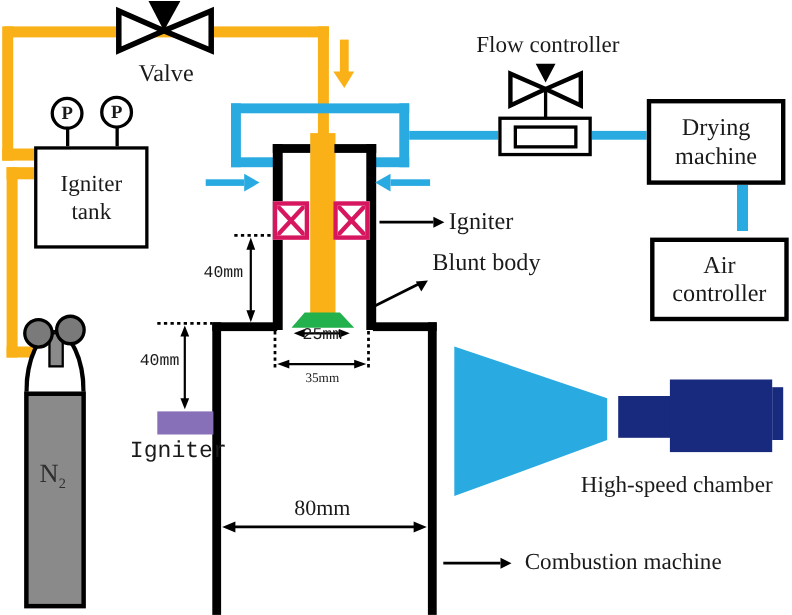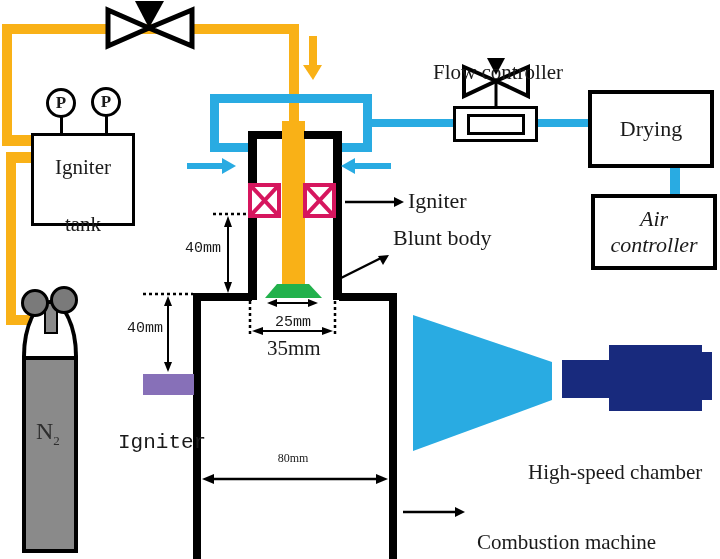--- a/index.html
+++ b/index.html
@@ -7,21 +7,21 @@
           font-family:"Liberation Serif","DejaVu Serif",serif;color:#1a1a1a;}
   .abs{position:absolute;}
   .pipe-y{position:absolute;background:#F9B117;}
   .pipe-b{position:absolute;background:#29ABE2;}
   .wall{position:absolute;background:#000;}
   .box{position:absolute;background:#fff;border:3px solid #000;box-sizing:border-box;
        display:flex;flex-direction:column;align-items:center;justify-content:center;}
   .box4{border-width:4px;}
   .lbl{position:absolute;white-space:nowrap;}
   .lbl-lg{font-size:22px;}
-  .lbl-md{font-size:21px;margin-top:32px;}
+  .lbl-md{font-size:21px;}
   .dim{font-size:15px;font-family:Liberation Mono, monospace;}
   .ctr{text-align:center;}
   .gauge{position:absolute;width:30px;height:30px;border:3px solid #000;border-radius:50%;
          background:#fff;box-sizing:border-box;display:flex;align-items:center;justify-content:center;
          font-size:17px;font-weight:600;}
   .navy{position:absolute;background:#182A7D;}
   svg{position:absolute;left:0;top:0;}
 </style>
 </head>
 <body>
@@ -96,22 +96,23 @@
 
   <div class="navy" style="left:562px;top:360px;width:48px;height:38px;"></div>
   <div class="navy" style="left:609px;top:345px;width:93px;height:66px;"></div>
   <div class="navy" style="left:702px;top:352px;width:10px;height:48px;"></div>
 
   <div class="box" style="left:453px;top:106px;width:85px;height:36px;">
     <div style="width:58px;height:21px;border:3px solid #000;box-sizing:border-box;background:#fff;"></div>
   </div>
   <div class="box box4" style="left:588px;top:90px;width:126px;height:78px;">
     <div class="lbl-lg">Drying</div>
-  </div>
-  <div class="box box4" style="left:591px;top:194px;width:126px;height:76px;font-style:italic;">
+    <div class="lbl-lg">machine</div>
+  </div>
+  <div class="box box4" style="left:591px;top:216px;width:126px;height:76px;">
     <div class="lbl-lg">Air</div>
     <div class="lbl-lg">controller</div>
   </div>
 
   <svg width="720" height="559" viewBox="0 0 720 559">
 
     <polygon points="413,315 552,362 552,400 413,451" fill="#29ABE2"></polygon>
 
     <polygon points="277,284 309,284 322,298 265,298" fill="#22B14C"></polygon>
 
@@ -185,36 +186,37 @@
       <polygon points="322,327 322,335 333,331" fill="#000"></polygon>
     </g>
 
     <g>
       <line x1="208" y1="479" x2="382" y2="479" stroke="#000" stroke-width="2.5"></line>
       <polygon points="214,474 214,484 202,479" fill="#000"></polygon>
       <polygon points="376,474 376,484 388,479" fill="#000"></polygon>
     </g>
   </svg>
 
+  <div class="lbl lbl-lg ctr" style="left:108px;top:54px;width:86px;">Valve</div>
 
   <div class="lbl lbl-md ctr" style="left:418px;top:28px;width:160px;">Flow controller</div>
 
   <div class="lbl lbl-lg" style="left:408px;top:188px;">Igniter</div>
 
   <div class="lbl lbl-lg" style="left:393px;top:225px;">Blunt body</div>
 
   <div class="lbl lbl-md ctr" style="left:118px;top:399px;width:72px;font-family:Liberation Mono, monospace;">Igniter</div>
 
   <div class="lbl lbl-md" style="left:528px;top:428px;">High-speed chamber</div>
 
   <div class="lbl lbl-md" style="left:477px;top:498px;">Combustion machine</div>
 
   <div class="lbl dim ctr" style="left:180px;top:240px;width:46px;">40mm</div>
 
   <div class="lbl dim ctr" style="left:122px;top:320px;width:46px;">40mm</div>
 
-  <div class="lbl dim ctr" style="left:270px;top:314px;width:46px;">25mm</div>
-
-  <div class="lbl ctr" style="left:267px;top:336px;width:52px;font-size:21px;">35mm</div>
-
-  <div class="lbl ctr" style="left:267px;top:451px;width:52px;font-size:12px;">80mm</div>
+  <div class="lbl dim ctr" style="left:270px;top:296px;width:46px;">25mm</div>
+
+  <div class="lbl ctr" style="left:267px;top:336px;width:52px;font-size:12px;">35mm</div>
+
+  <div class="lbl ctr" style="left:267px;top:451px;width:52px;font-size:20px;">80mm</div>
 
 </div>
 
 </body></html>

